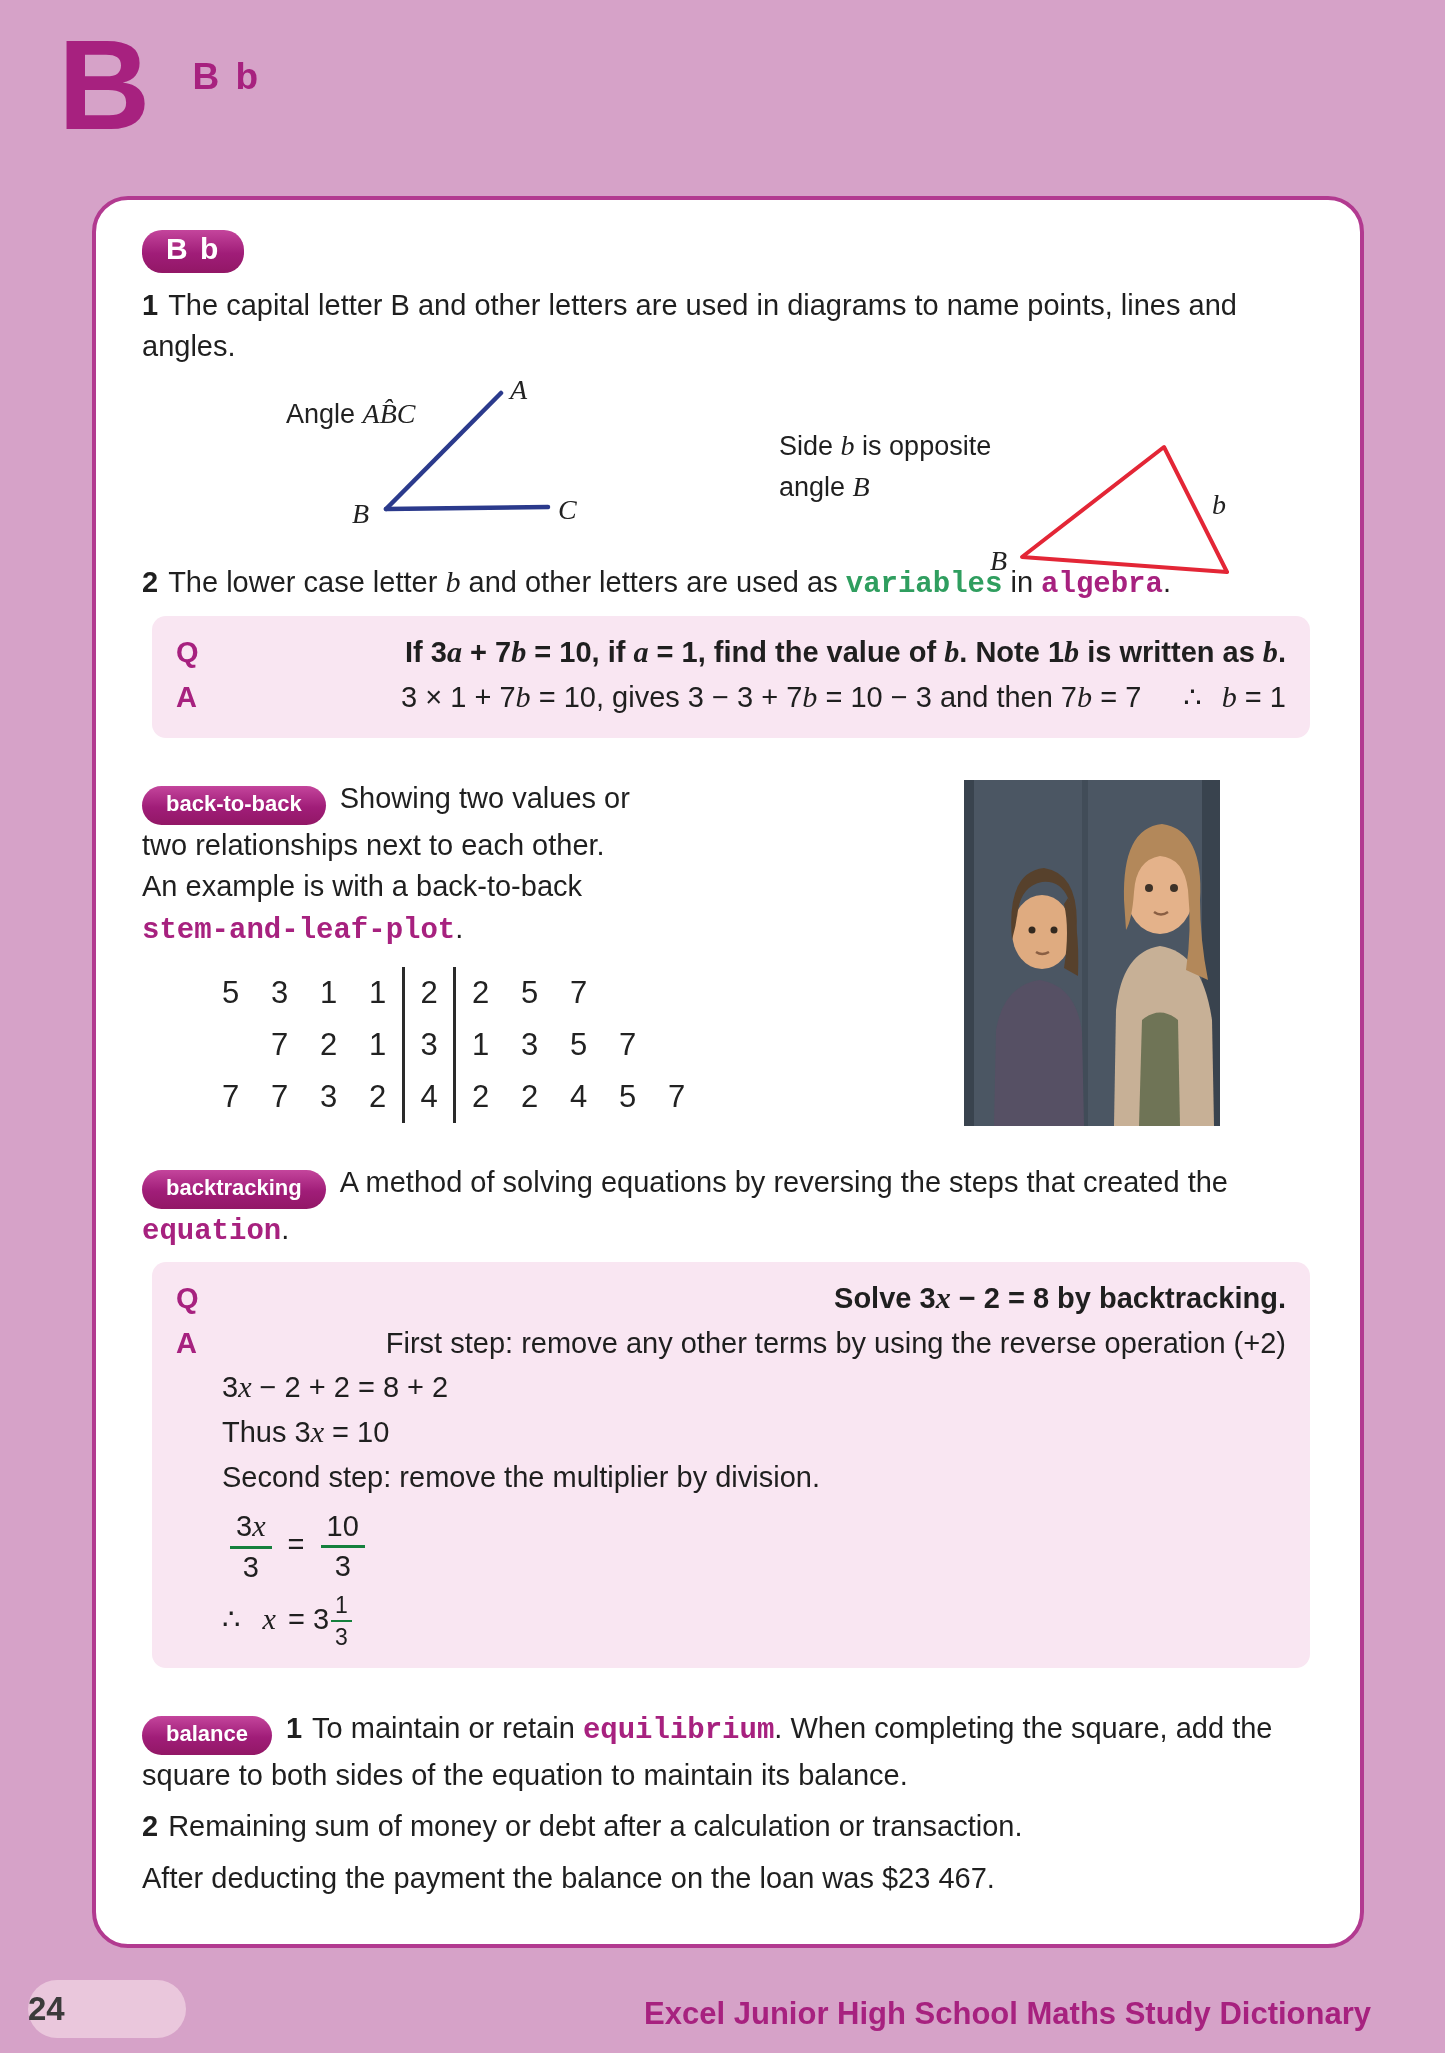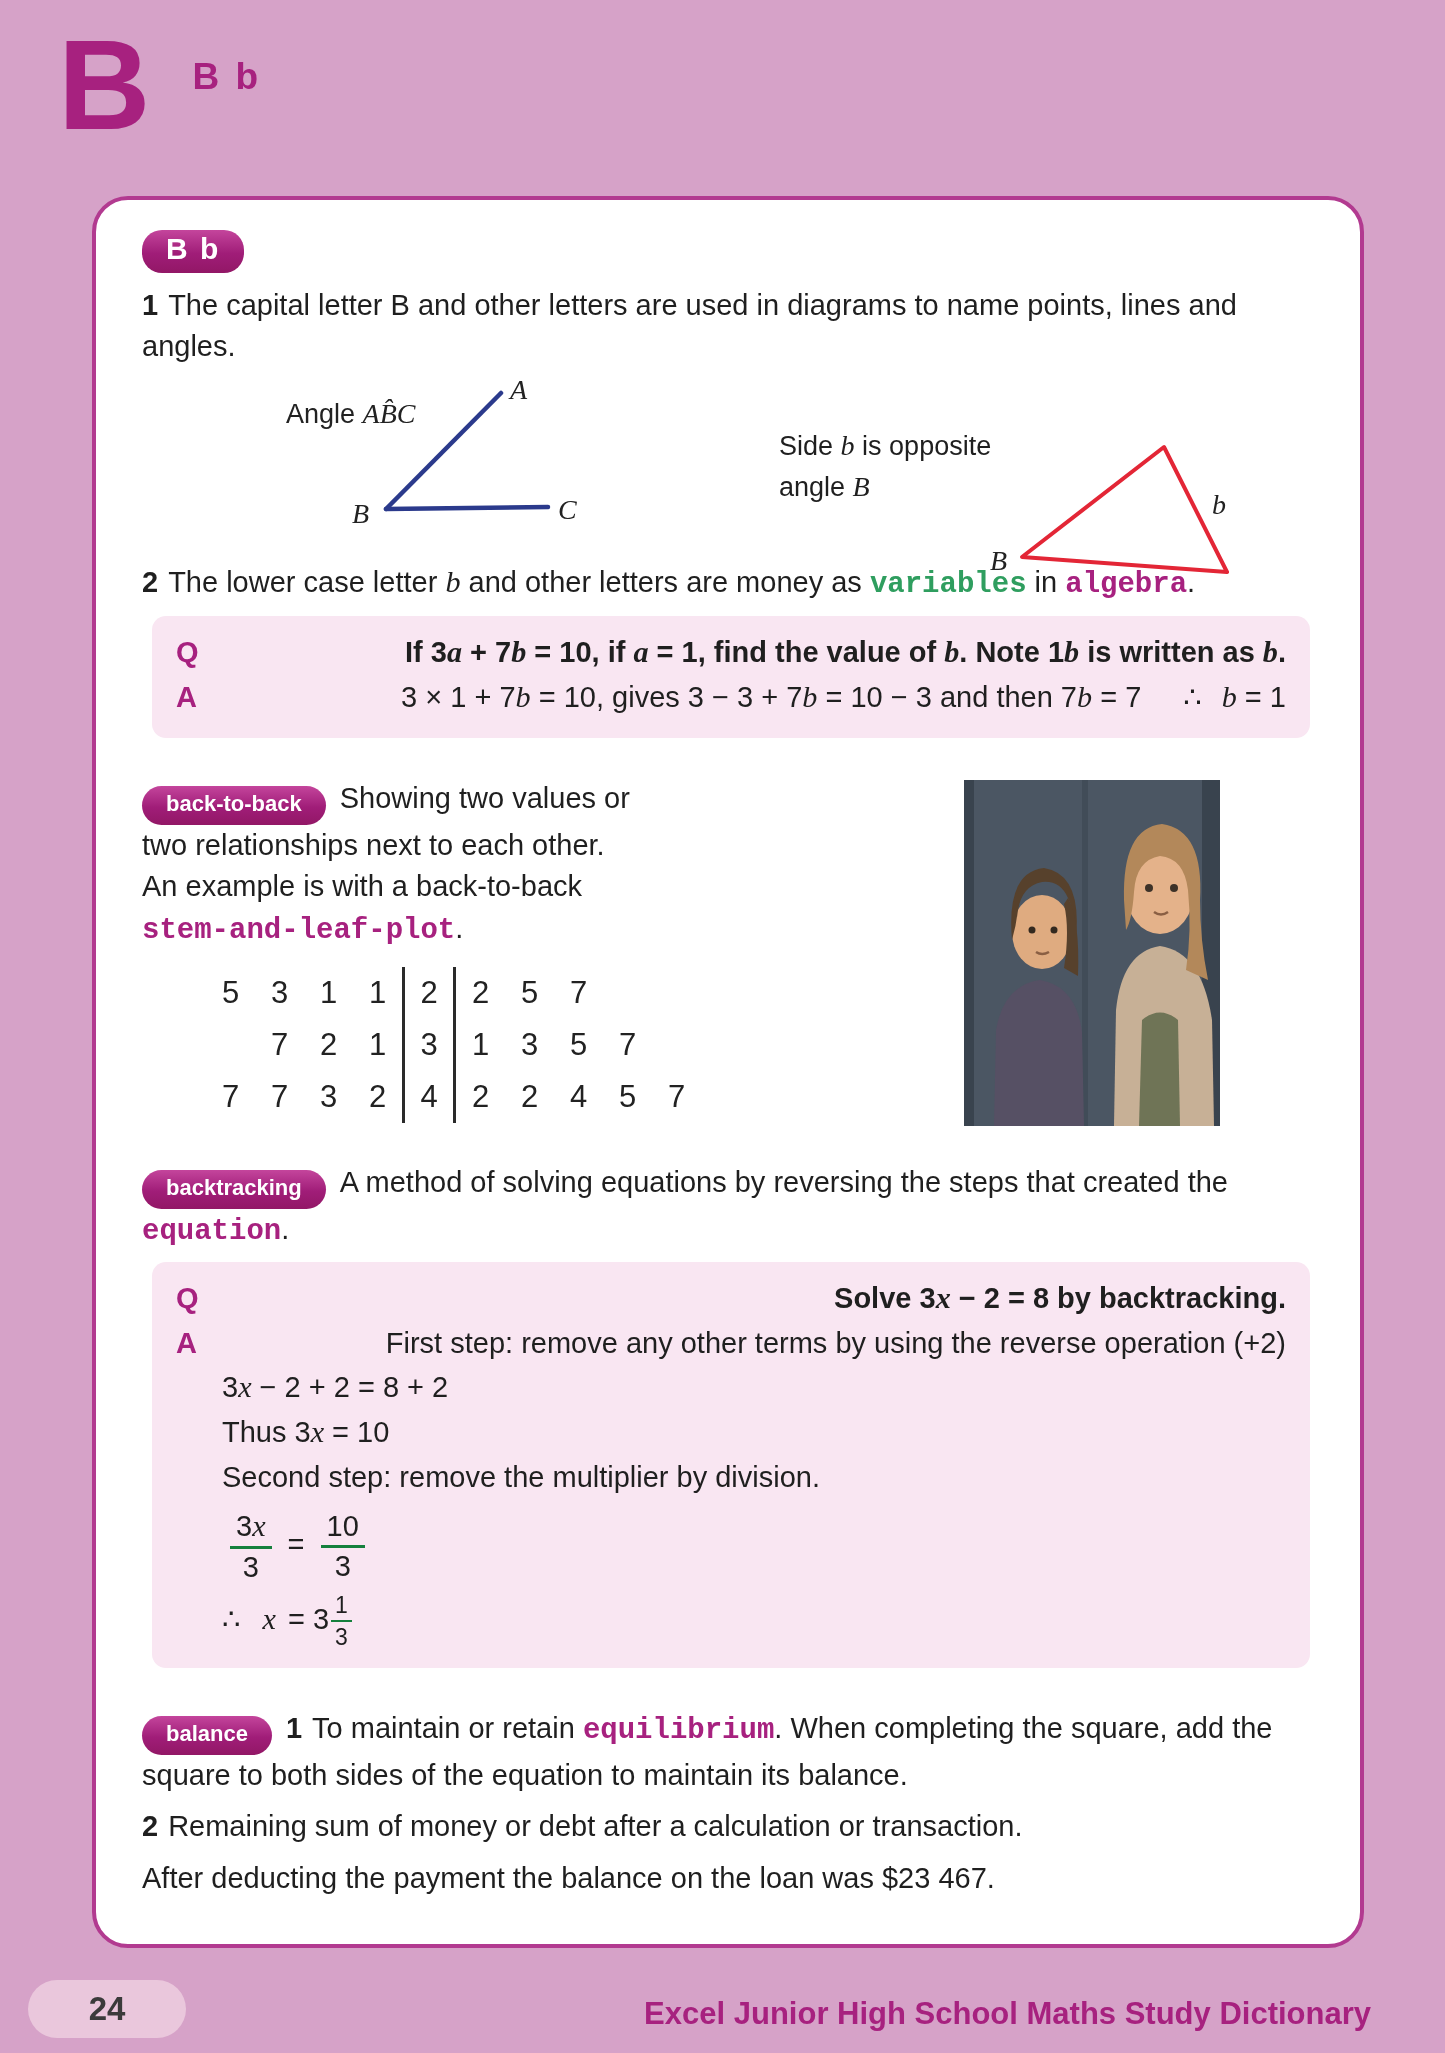--- a/index.html
+++ b/index.html
@@ -86,21 +86,21 @@
   .stemleaf{margin:16px 0 0 64px;font-size:31px;color:#222;display:inline-block;}
   .sl-row{display:flex;}
   .sl-left{display:flex;justify-content:flex-end;width:196px;}
   .sl-cell{width:49px;text-align:center;line-height:52px;display:inline-block;}
   .sl-stem{border-left:3px solid #2a2a2a;border-right:3px solid #2a2a2a;width:54px;text-align:center;line-height:52px;}
   .sl-right{display:flex;}
 
   
   .footer-pill{
     position:absolute;left:28px;top:1980px;width:158px;height:58px;border-radius:30px;
-    background:#eac7dc;display:flex;align-items:center;justify-content:center;
+    background:#eac7dc;display:flex;align-items:center;justify-content:flex-start;
     font-size:33px;font-weight:bold;color:#3b3b3b;
   }
   .footer-title{position:absolute;right:74px;top:1996px;font-size:31px;font-weight:bold;color:var(--accent);}
 </style>
 </head>
 <body>
 
 <div class="page">
 
   <div class="corner">
@@ -133,21 +133,21 @@
         </div>
         <svg class="tri-svg" width="300" height="172" viewBox="0 0 300 172">
           <polygon points="38,135 180,25 243,150" class="red-tri"></polygon>
           <text x="6" y="148" class="svg-label">B</text>
           <text x="228" y="92" class="svg-label">b</text>
         </svg>
       </div>
     </div>
 
     <p class="para">
-      <span class="num">2</span><span>The lower case letter </span><span class="v">b</span><span> and other letters are money as </span><span class="xref green">variables</span><span> in </span><span class="xref">algebra</span><span>.</span>
+      <span class="num">2</span><span>The lower case letter </span><span class="v">b</span><span> and other letters are used as </span><span class="xref green">variables</span><span> in </span><span class="xref">algebra</span><span>.</span>
     </p>
 
     <div class="qa-box">
       <div class="qa-line">
         <span class="qa-label">Q</span>
         <span class="qa-content bold"><span>If 3</span><span class="v">a</span><span> + 7</span><span class="v">b</span><span> = 10, if </span><span class="v">a</span><span> = 1, find the value of </span><span class="v">b</span><span>. Note 1</span><span class="v">b</span><span> is written as </span><span class="v">b</span><span>.</span></span>
       </div>
       <div class="qa-line">
         <span class="qa-label">A</span>
         <span class="qa-content"><span>3 × 1 + 7</span><span class="v">b</span><span> = 10, gives 3 − 3 + 7</span><span class="v">b</span><span> = 10 − 3 and then 7</span><span class="v">b</span><span> = 7</span><span class="therefore-sp">∴</span><span class="v">b</span><span> = 1</span></span>

